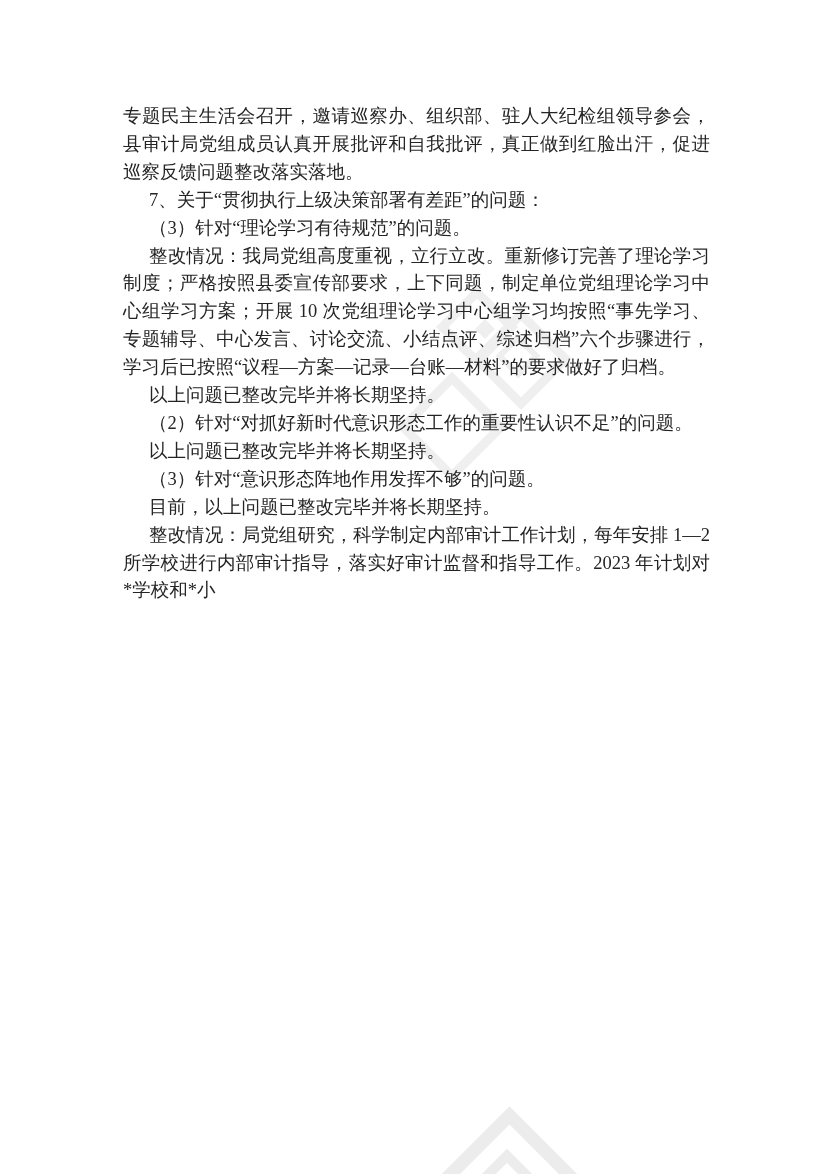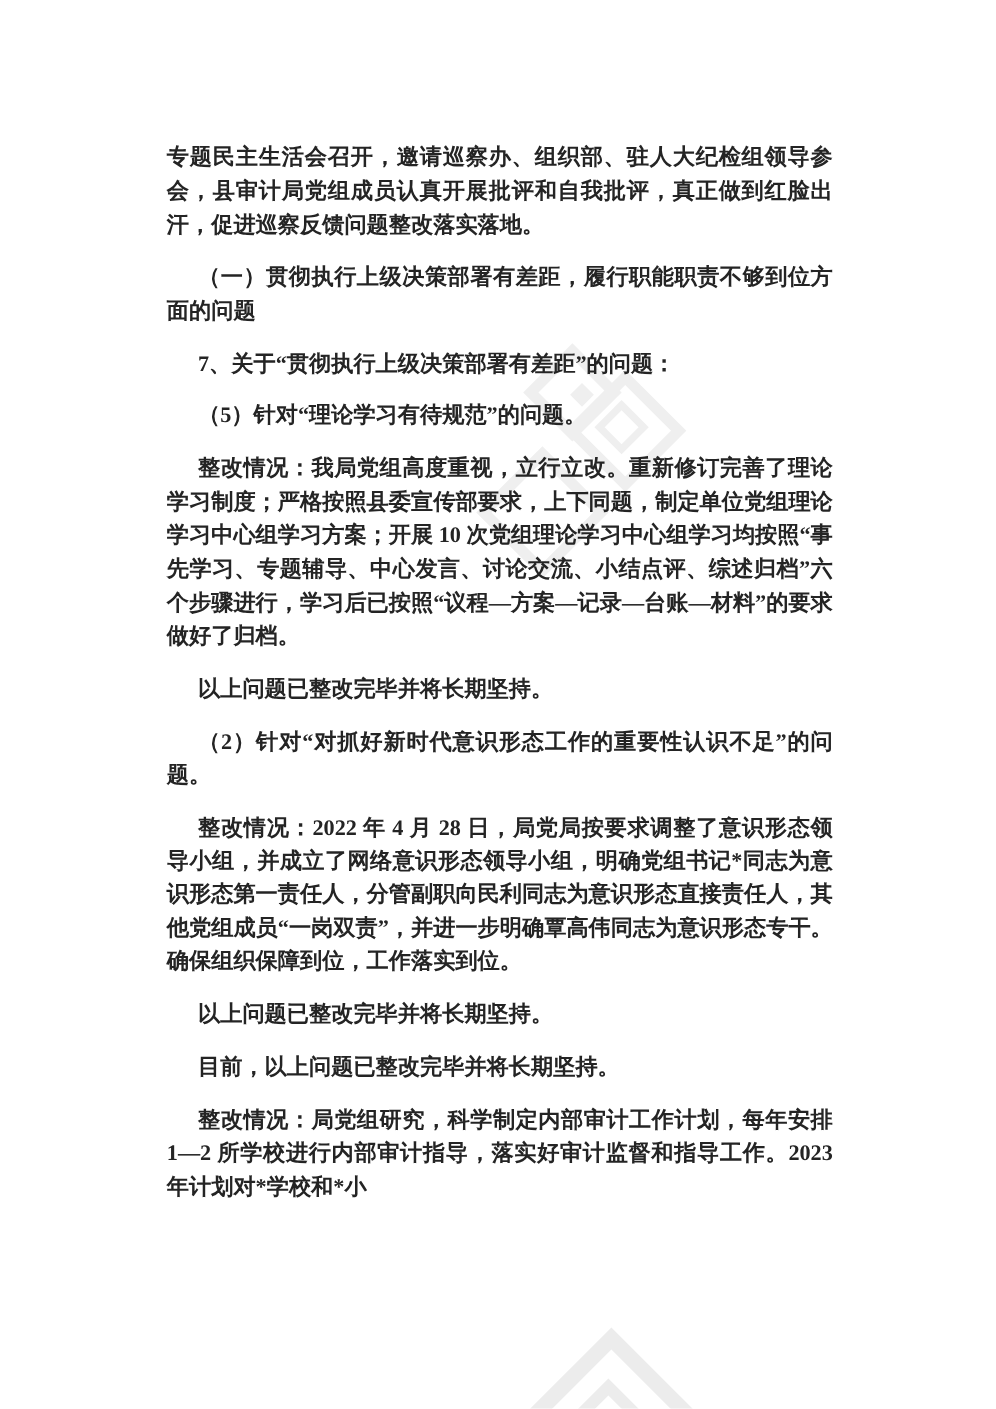--- a/index.html
+++ b/index.html
@@ -42,48 +42,46 @@
     left: 123px;
     top: 103px;
     width: 587px;
     z-index: 1;
     font-size: 18.5px;
     line-height: 27.9px;
     text-align: justify;
     text-justify: inter-ideograph;
   }
   .content p {
-    margin: 16px;
+    margin: 0;
     padding: 0;
-    font-weight: bold;
   }
   .content p.indent {
     text-indent: 26px;
   }
 </style>
 </head>
 <body>
 
 <div class="page">
 
   <div class="wm wm1"></div>
   <div class="wm-fill wm1f"></div>
   <div class="wm wm2"></div>
   <div class="wm wm2i"></div>
   <div class="wm wm3"></div>
   <div class="wm wm4"></div>
   <div class="wm wm4i"></div>
 
   <div class="content">
     <p>专题民主生活会召开，邀请巡察办、组织部、驻人大纪检组领导参会，县审计局党组成员认真开展批评和自我批评，真正做到红脸出汗，促进巡察反馈问题整改落实落地。</p>
-    <p class="indent">（一）贯彻执行上级决策部署有差距，履行职能职责不够到位方面的问题</p>
     <p class="indent">7、关于“贯彻执行上级决策部署有差距”的问题：</p>
-    <p class="indent">（5）针对“理论学习有待规范”的问题。</p>
+    <p class="indent">（3）针对“理论学习有待规范”的问题。</p>
     <p class="indent">整改情况：我局党组高度重视，立行立改。重新修订完善了理论学习制度；严格按照县委宣传部要求，上下同题，制定单位党组理论学习中心组学习方案；开展 10 次党组理论学习中心组学习均按照“事先学习、专题辅导、中心发言、讨论交流、小结点评、综述归档”六个步骤进行，学习后已按照“议程—方案—记录—台账—材料”的要求做好了归档。</p>
     <p class="indent">以上问题已整改完毕并将长期坚持。</p>
     <p class="indent">（2）针对“对抓好新时代意识形态工作的重要性认识不足”的问题。</p>
-    <p class="indent">整改情况：2022 年 4 月 28 日，局党局按要求调整了意识形态领导小组，并成立了网络意识形态领导小组，明确党组书记*同志为意识形态第一责任人，分管副职向民利同志为意识形态直接责任人，其他党组成员“一岗双责”，并进一步明确覃高伟同志为意识形态专干。确保组织保障到位，工作落实到位。</p>
     <p class="indent">以上问题已整改完毕并将长期坚持。</p>
+    <p class="indent">（3）针对“意识形态阵地作用发挥不够”的问题。</p>
     <p class="indent">目前，以上问题已整改完毕并将长期坚持。</p>
     <p class="indent">整改情况：局党组研究，科学制定内部审计工作计划，每年安排 1—2 所学校进行内部审计指导，落实好审计监督和指导工作。2023 年计划对*学校和*小</p>
   </div>
 
 </div>
 
 </body></html>

